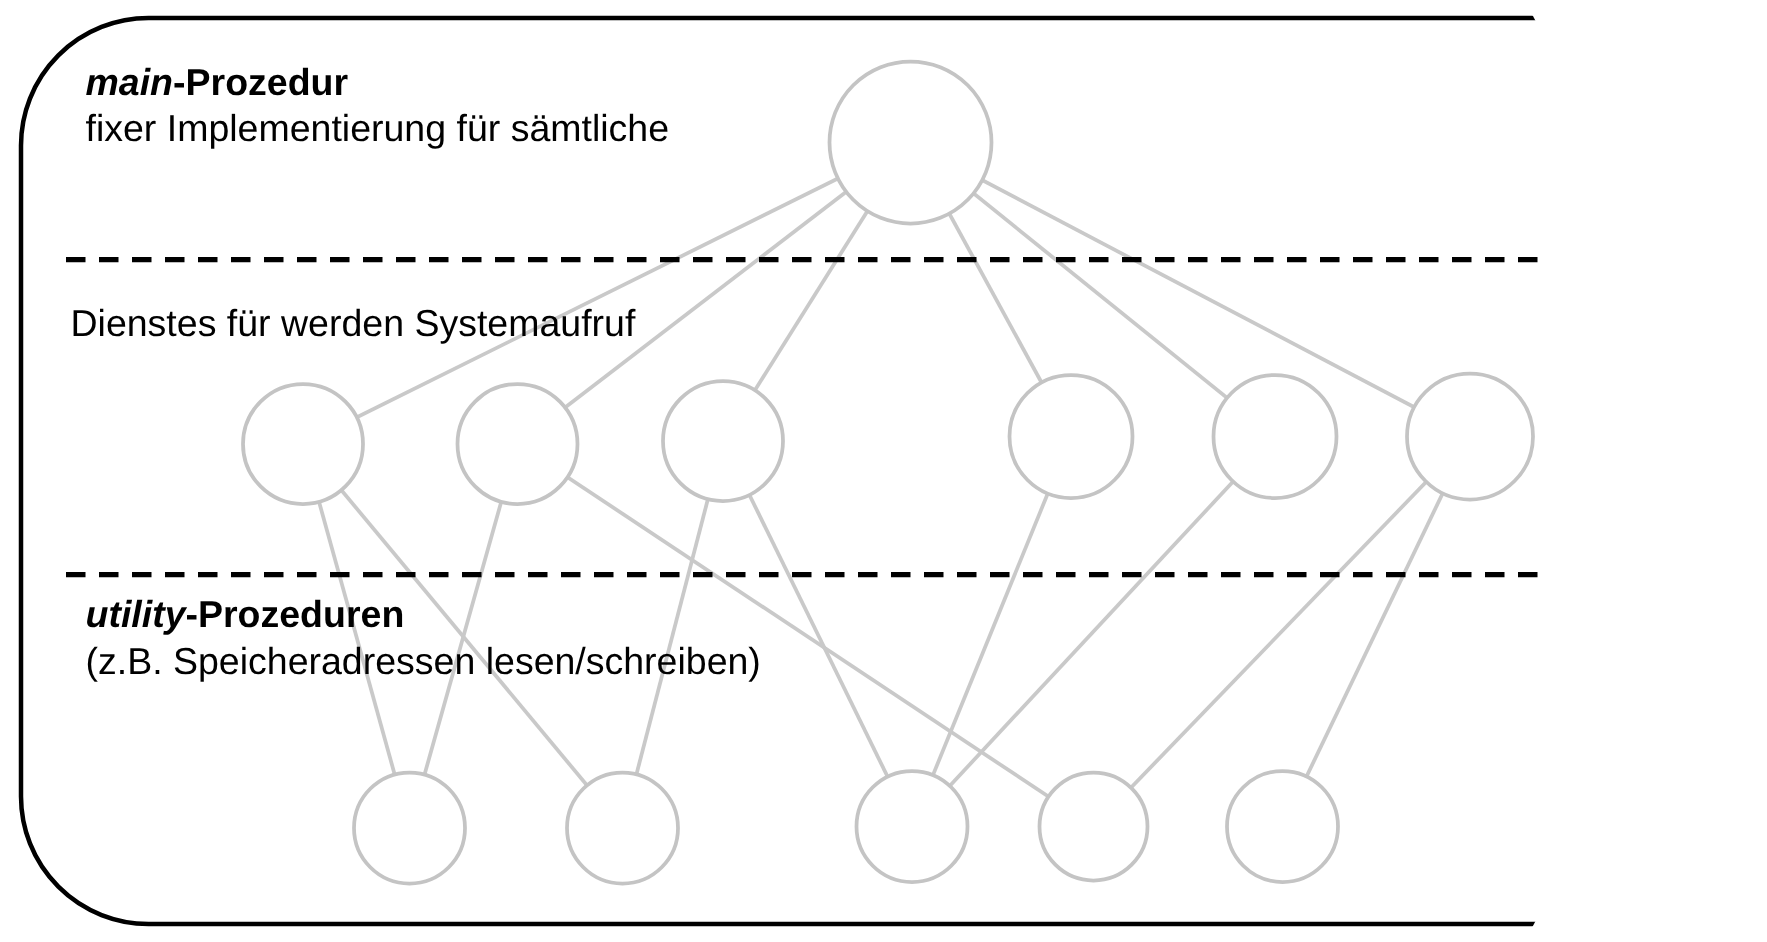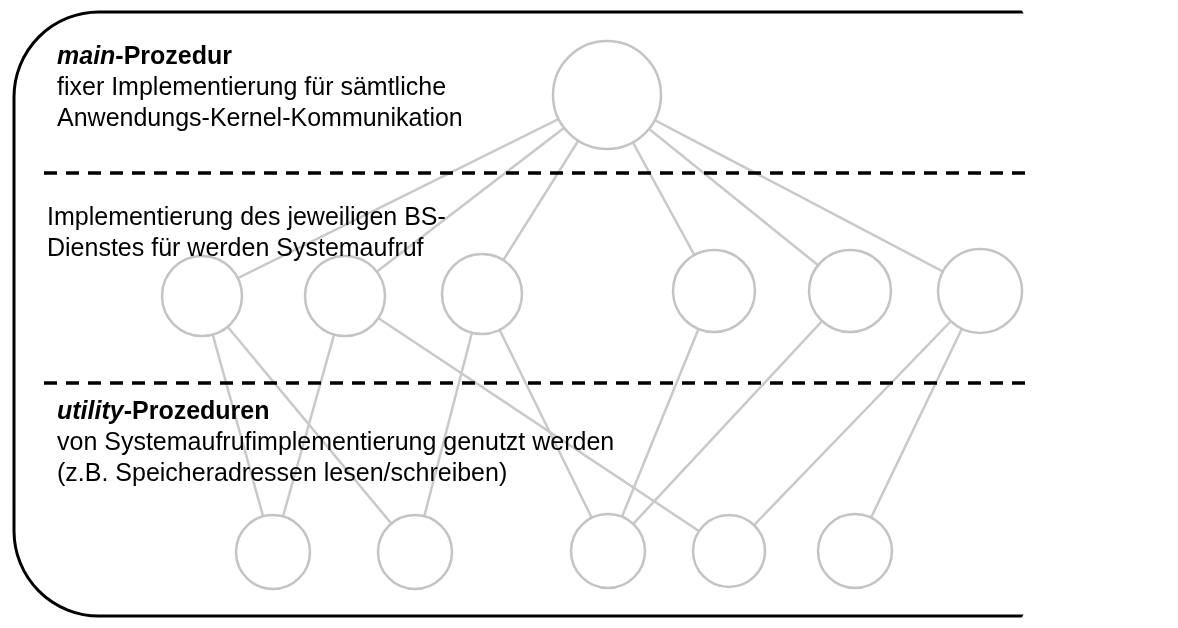--- a/index.html
+++ b/index.html
@@ -57,27 +57,24 @@
       <circle cx="729" cy="551" r="36" fill="#ffffff" stroke="#c4c4c4" stroke-width="2.5"></circle>
       <circle cx="855" cy="551" r="37" fill="#ffffff" stroke="#c4c4c4" stroke-width="2.5"></circle>
       <line x1="44" y1="173" x2="1112" y2="173" stroke="#000000" stroke-width="3.5" stroke-dasharray="13 9"></line>
       <line x1="44" y1="383" x2="1112" y2="383" stroke="#000000" stroke-width="3.5" stroke-dasharray="13 9"></line>
       <rect x="14" y="12" width="1152" height="604" rx="85" ry="85" fill="none" stroke="#000000" stroke-width="3"></rect>
     </svg>
 
   <div class="layer-text" style="left:57px;top:40px">
     <div class="layer-title"><span class="t-italic">main</span><span>-Prozedur</span></div>
     <div class="layer-line">fixer Implementierung für sämtliche</div>
-    <div class="layer-line">Anwendungs-Kernel-Kommunikation</div>
   </div>
 
   <div class="layer-text" style="left:47px;top:201px">
-    <div class="layer-line">Implementierung des jeweiligen BS-</div>
     <div class="layer-line">Dienstes für werden Systemaufruf</div>
   </div>
 
   <div class="layer-text" style="left:57px;top:395px">
     <div class="layer-title"><span class="t-italic">utility</span><span>-Prozeduren</span></div>
-    <div class="layer-line">von Systemaufrufimplementierung genutzt werden</div>
     <div class="layer-line">(z.B. Speicheradressen lesen/schreiben)</div>
   </div>
 
 </div>
 
 </body></html>

